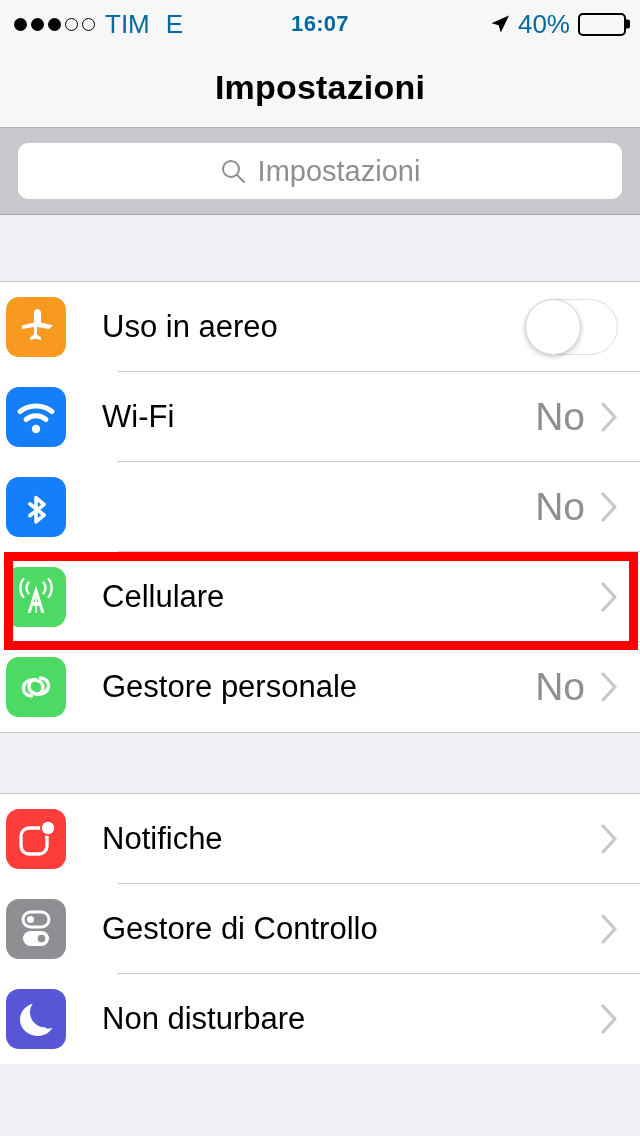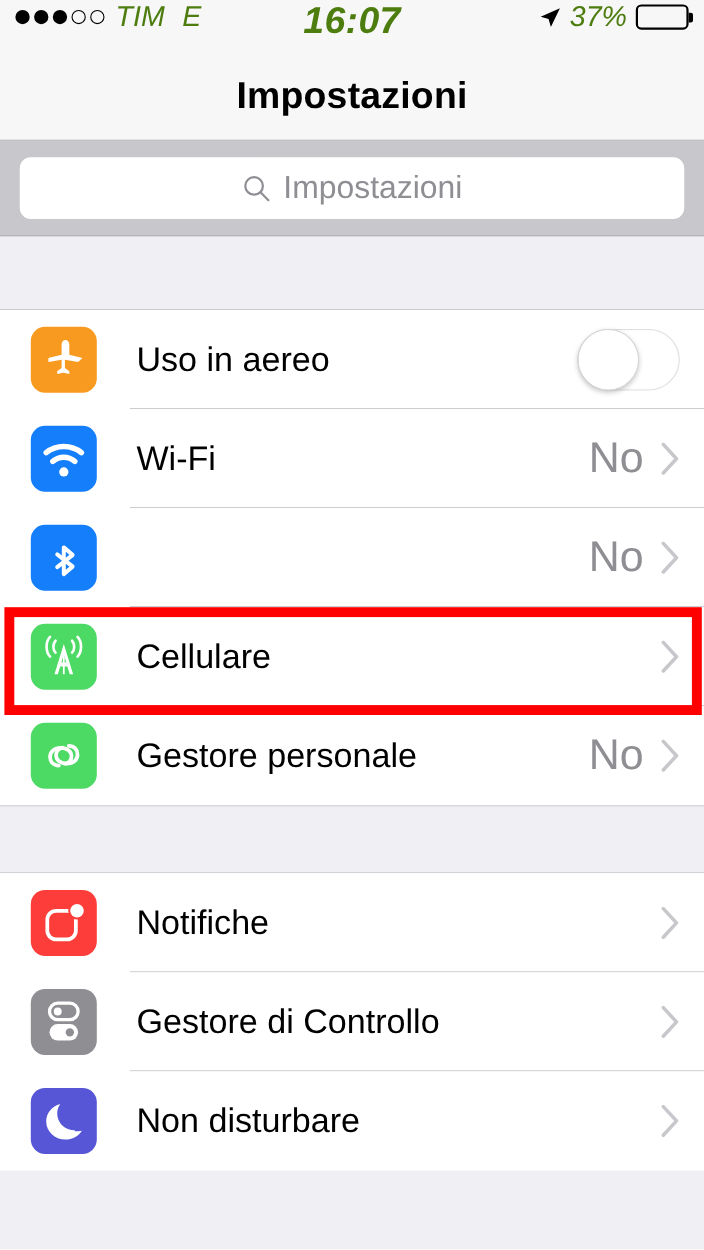--- a/index.html
+++ b/index.html
@@ -13,35 +13,34 @@
     position: relative;
     width: 640px; height: 1136px;
     background: #efeff4;
   }
 
   
   .statusbar {
     position: relative;
     height: 48px;
     background: #f7f7f7;
-    display: flex; align-items: flex-start;
+    display: flex; align-items: center;
     padding: 0 14px;
-    color: #4d7c0f;
-    font-style: italic;
+    color: #0369a1;
   }
   .sb-left { display: flex; align-items: center; gap: 10px; flex: 1 1 0; }
   .sb-dots { display: flex; align-items: center; gap: 4px; }
   .dot { width: 13px; height: 13px; border-radius: 50%; }
   .dot.full { background: #000; }
   .dot.empty { background: transparent; border: 1.6px solid #000; }
   .sb-carrier { font-size: 26px; letter-spacing: 0px; }
   .sb-net { font-size: 26px; margin-left: 6px; }
   .sb-center {
     position: absolute; left: 0; right: 0;
-    text-align: center; font-size: 34px; font-weight: 700;
+    text-align: center; font-size: 22px; font-weight: 700;
     letter-spacing: 0.3px;
     pointer-events: none;
   }
   .sb-right { display: flex; align-items: center; gap: 8px; flex: 1 1 0; justify-content: flex-end; }
   .loc-arrow { width: 20px; height: 20px; display: block; }
   .sb-batt-pct { font-size: 26px; }
   .battery {
     position: relative;
     width: 48px; height: 23px;
     border: 2.5px solid #000; border-radius: 5px;
@@ -83,21 +82,21 @@
   
   .gap { background: #efeff4; }
   .gap.top { height: 67px; border-bottom: 1px solid #c8c7cc; }
   .gap.mid { height: 62px; border-top: 1px solid #c8c7cc; border-bottom: 1px solid #c8c7cc; }
 
   .group { background: #ffffff; }
   .row {
     position: relative;
     display: flex; align-items: center;
     height: 90px;
-    padding-left: 28px; padding-right: 22px;
+    padding-left: 6px; padding-right: 22px;
     background: #ffffff;
   }
   .row:not(:last-child)::after {
     content: "";
     position: absolute; left: 118px; right: 0; bottom: 0;
     height: 1px; background: #c8c7cc;
   }
   .icon {
     width: 60px; height: 60px;
     border-radius: 13px;
@@ -164,21 +163,21 @@
       <span class="sb-carrier">TIM</span>
       <span class="sb-net">E</span>
     </div>
     <div class="sb-center">16:07</div>
     <div class="sb-right">
       <span>
         <svg class="loc-arrow" viewBox="0 0 20 20">
             <path d="M19 1.5 1.5 9.2l7.2 2 2.1 7.3z" fill="#000"></path>
           </svg>
       </span>
-      <span class="sb-batt-pct">37%</span>
+      <span class="sb-batt-pct">40%</span>
       <span class="battery"><span class="fill" id="batt-fill" style="width: 56%;"></span></span>
     </div>
   </div>
 
   <div class="navbar">
     <div class="nav-title">Impostazioni</div>
   </div>
 
   <div class="searchwrap">
     <div class="searchfield">

